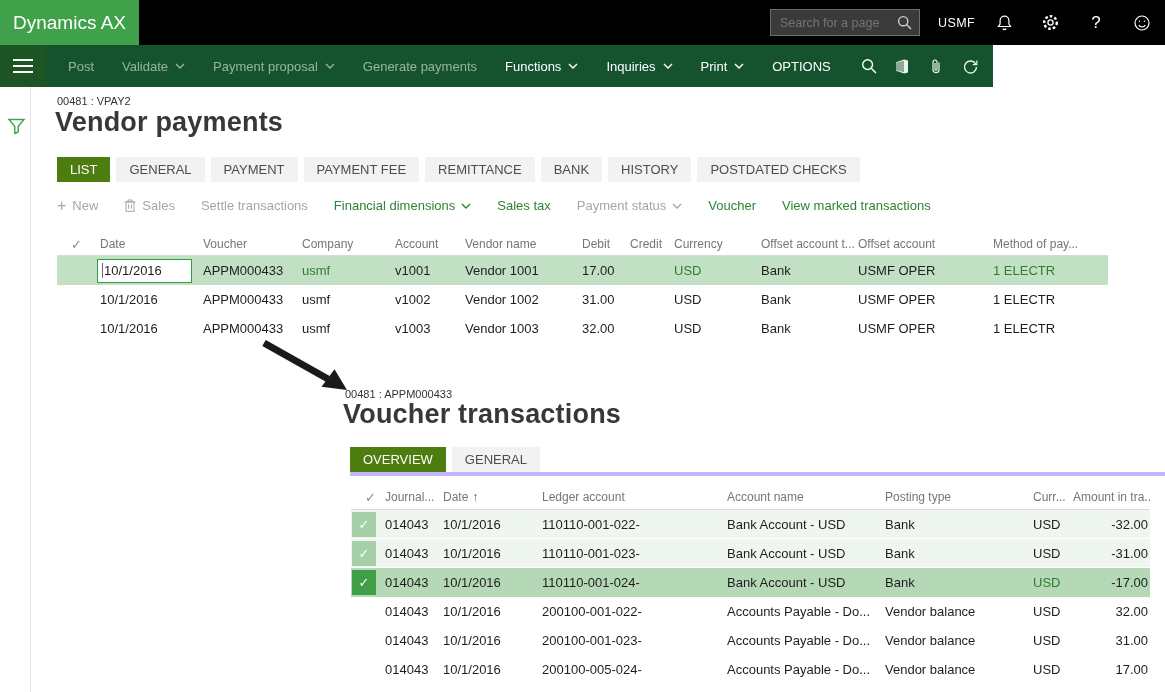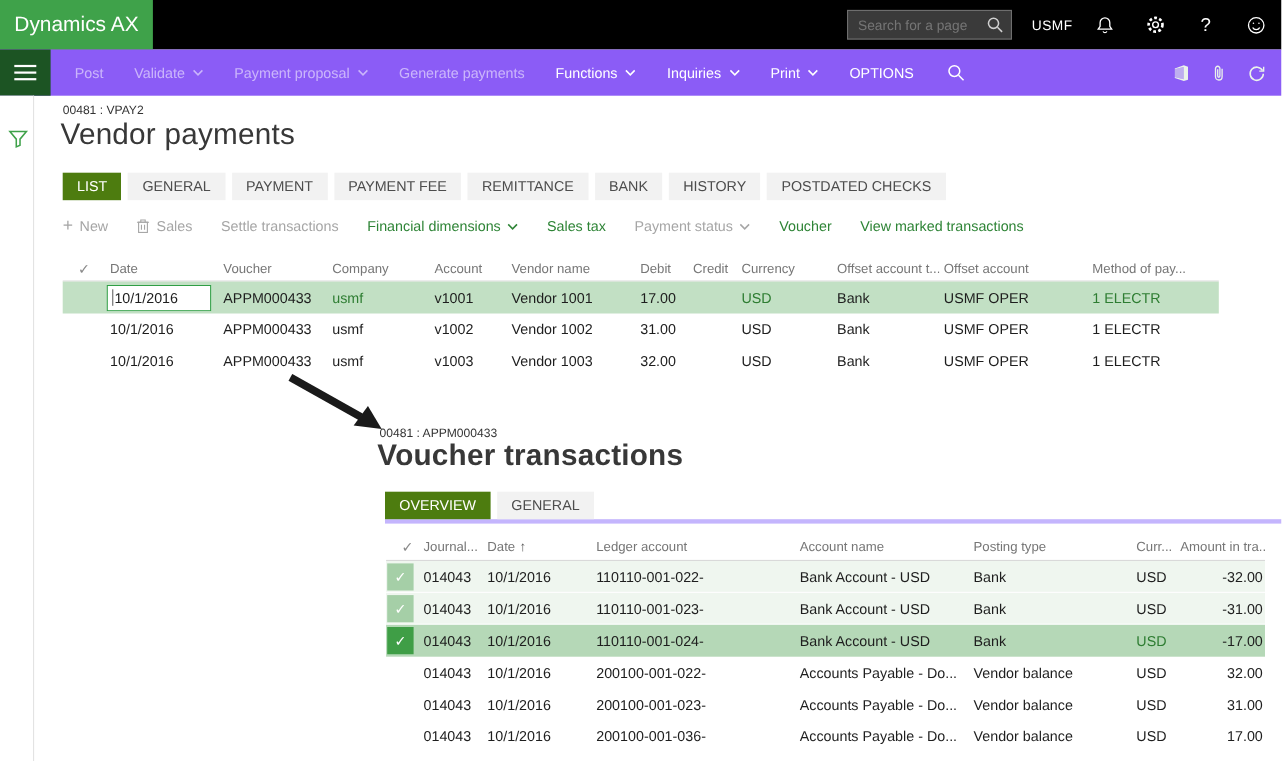--- a/index.html
+++ b/index.html
@@ -14,39 +14,39 @@
   .topbar { position:absolute; top:0; left:0; width:1165px; height:45px; background:#000; display:flex; align-items:center; }
   .logo { width:139px; height:45px; background:#3fa24a; color:#fff; font-size:19px; display:flex; align-items:center; padding-left:13px; }
   .top-right { position:absolute; right:0; top:0; height:45px; display:flex; align-items:center; }
   .searchbox { width:150px; height:27px; background:#3a3a3a; border:1px solid #6e6e6e; display:flex; align-items:center; padding:0 7px; margin-right:16px; }
   .searchbox input { flex:1; min-width:0; background:transparent; border:none; outline:none; color:#cfcfcf; font-size:12.5px; font-family:inherit; }
   .company { color:#fff; font-size:12.5px; margin:0 6px 0 2px; letter-spacing:.4px; }
   .top-icon { width:46px; height:45px; display:flex; align-items:center; justify-content:center; color:#fff; cursor:pointer; }
   .help-q { font-size:17px; color:#fff; }
 
   
-  .navbar { position:absolute; top:45px; left:0; width:1165px; height:42px; background:#8b5cf6; display:flex; align-items:center; }
+  .navbar { position:absolute; top:45px; left:0; width:993px; height:42px; background:#14532d; display:flex; align-items:center; }
   .hamburger { width:46px; height:42px; background:#1c5423; display:flex; flex-direction:column; justify-content:center; align-items:center; gap:4px; cursor:pointer; flex:none; }
   .hamburger span { width:20px; height:2px; background:#fff; }
   .nav-items { display:flex; align-items:center; margin-left:8px; }
   .nav-item { color:#fff; font-size:13px; padding:0 14px; height:42px; display:flex; align-items:center; gap:7px; cursor:pointer; white-space:nowrap; }
   .nav-item.dim { color:rgba(255,255,255,.55); }
   .nav-search { margin-left:16px; color:#fff; display:flex; align-items:center; cursor:pointer; }
   .nav-right { position:absolute; right:14px; top:0; height:42px; display:flex; align-items:center; gap:20px; color:#eaf3ea; }
   .nav-right > * { cursor:pointer; }
 
   
   .rail { position:absolute; top:87px; left:0; width:31px; height:605px; background:#fff; border-right:1px solid #e3e3e3; }
   .funnel { position:absolute; left:7px; top:30px; cursor:pointer; }
 
   
   .caption { font-size:11px; color:#333; }
   .page-title { font-size:27px; font-weight:300; color:#383838; letter-spacing:.2px; }
   .vp-caption { position:absolute; left:57px; top:95px; }
-  .vp-title   { position:absolute; left:55px; top:107px; }
+  .vp-title   { position:absolute; left:55px; top:107px;font-weight:bold; }
 
   
   .tabs { display:flex; gap:6px; }
   .tab { background:#f2f2f2; color:#4d4d4d; font-size:13px; padding:5px 13px; cursor:pointer; white-space:nowrap; }
   .tab.active { background:#4d7c0f; color:#fff; }
   .vp-tabs { position:absolute; left:57px; top:157px; }
 
   
   .vp-actions { position:absolute; left:57px; top:198px; display:flex; align-items:center; font-size:13px; }
   .action { display:flex; align-items:center; gap:6px; margin-right:26px; color:#2e8436; cursor:pointer; white-space:nowrap; }
@@ -405,21 +405,21 @@
             <div class="cell">Vendor balance</div>
             <div class="cell">USD</div>
             <div class="cell r">31.00</div>
           </div>
           <div class="g-row g2">
             <div class="cell pfix" style="padding-left: 0px;">
               <div class="cbx"></div>
             </div>
             <div class="cell">014043</div>
             <div class="cell">10/1/2016</div>
-            <div class="cell">200100-001-036-</div>
+            <div class="cell">200100-005-024-</div>
             <div class="cell">Accounts Payable - Do...</div>
             <div class="cell">Vendor balance</div>
             <div class="cell">USD</div>
             <div class="cell r">17.00</div>
           </div>
         </div>
     </div>
   </section>
 
 </div>

